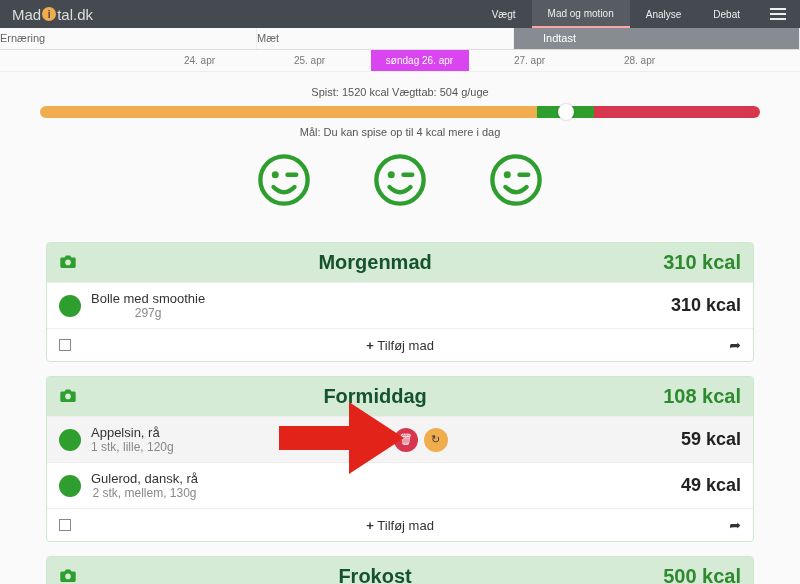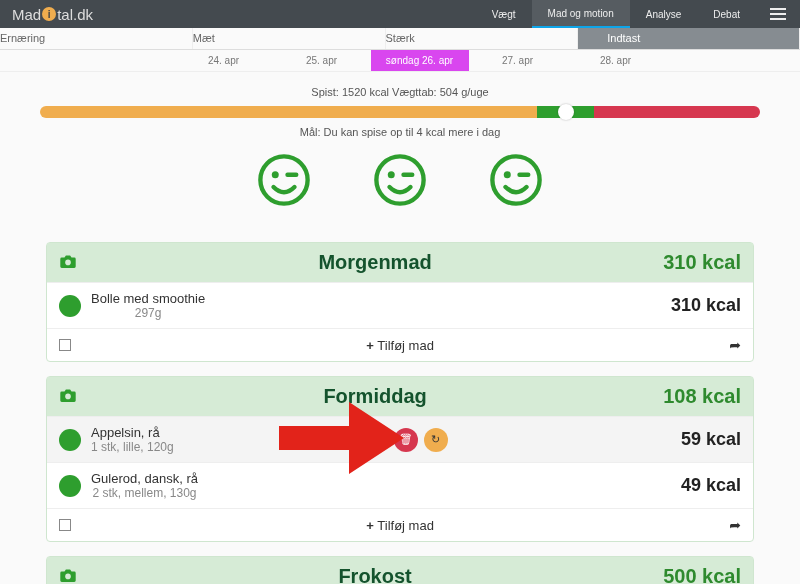--- a/index.html
+++ b/index.html
@@ -2,27 +2,27 @@
 <html><head>
 <meta charset="utf-8">
 <style>
 * { box-sizing: border-box; margin: 0; padding: 0; }
 body { font-family: -apple-system, "Segoe UI", Helvetica, Arial, sans-serif; background: #fafafa; color: #333; width: 800px; }
 .topnav { background: #444a4f; height: 28px; display: flex; align-items: stretch; }
 .brand { color: #ddd; font-size: 15px; padding: 8px 12px; display: flex; align-items: center; }
 .brand .i { background: #f0ad4e; color: #444; border-radius: 50%; width: 14px; height: 14px; display: inline-flex; align-items: center; justify-content: center; font-size: 10px; font-weight: bold; margin: 0 1px; }
 .navspacer { flex: 1; }
 .navitem { color: #eee; font-size: 10px; padding: 0 16px; display: flex; align-items: center; cursor: pointer; }
-.navitem.active { background: #565c61; border-bottom: 2px solid #0ea5e9; }
+.navitem.active { background: #565c61; border-bottom: 2px solid #fca5a5; }
 .hamburger { display: flex; flex-direction: column; justify-content: center; gap: 3px; padding: 0 14px; cursor: pointer; }
 .hamburger span { width: 16px; height: 2px; background: #eee; }
 .subtabs { display: flex; border-bottom: 1px solid #ddd; height: 22px; }
 .subtab { flex: 1; text-align: left; font-size: 11px; color: #666; padding: 4px 0; border-right: 1px solid #eee; cursor: pointer; }
 .subtab.active { background: #868c91; color: #fff; padding-left: 29px; }
-.daytabs { display: flex; justify-content: center; gap: 0; height: 22px; border-bottom: 1px solid #eee; padding-left: 39px; }
+.daytabs { display: flex; justify-content: center; gap: 12px; height: 22px; border-bottom: 1px solid #eee; padding-left: 39px; }
 .daytab { width: 98px; text-align: center; font-size: 10px; color: #777; padding: 5px 0; cursor: pointer; }
 .daytab.active { background: #d946ef; color: #fff; }
 .summary { text-align: center; padding: 14px 0 12px; }
 .summary-line { font-size: 11px; color: #555; }
 .bar { height: 12px; border-radius: 6px; margin: 8px 40px; display: flex; overflow: visible; position: relative; }
 .bar .y { background: #f0ad4e; border-radius: 6px 0 0 6px; }
 .bar .g { background: #2e9e2e; }
 .bar .r { background: #d6374f; border-radius: 0 6px 6px 0; }
 .bar .knob { position: absolute; top: -2px; width: 16px; height: 16px; background: #fff; border-radius: 50%; box-shadow: 0 0 2px rgba(0,0,0,.3); }
 .goal-line { font-size: 11px; color: #555; margin-top: 2px; }
@@ -73,21 +73,20 @@
   <div class="hamburger">
       <span></span>
       <span></span>
       <span></span>
     </div>
 </div>
 
 <div class="subtabs" id="subtabs">
     <div class="subtab">Ernæring</div>
     <div class="subtab">Mæt</div>
-    <div class="subtab">Stærk</div>
     <div class="subtab active">Indtast</div>
   </div>
 <div class="daytabs" id="daytabs">
     <div class="daytab">24. apr</div>
     <div class="daytab">25. apr</div>
     <div class="daytab active">søndag 26. apr</div>
     <div class="daytab">27. apr</div>
     <div class="daytab">28. apr</div>
   </div>
 

